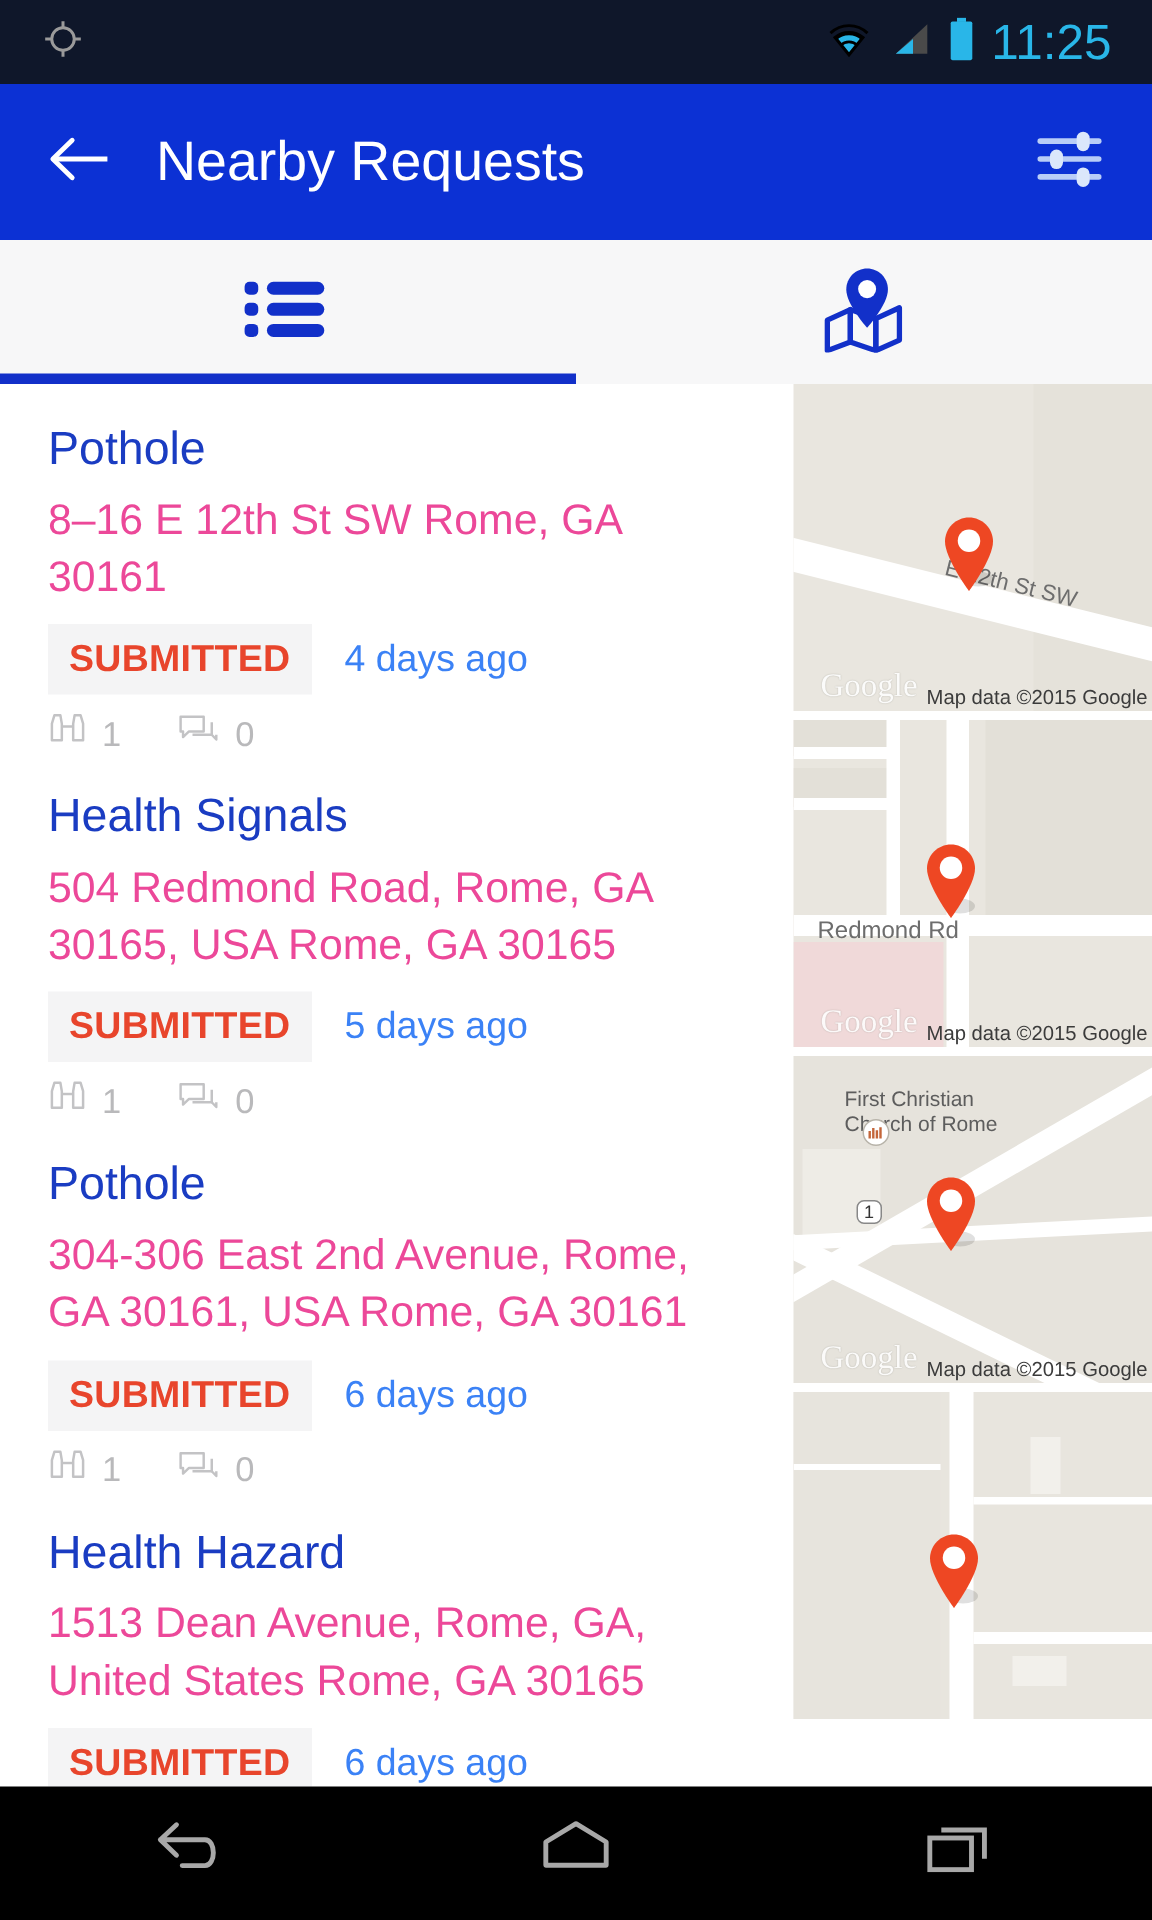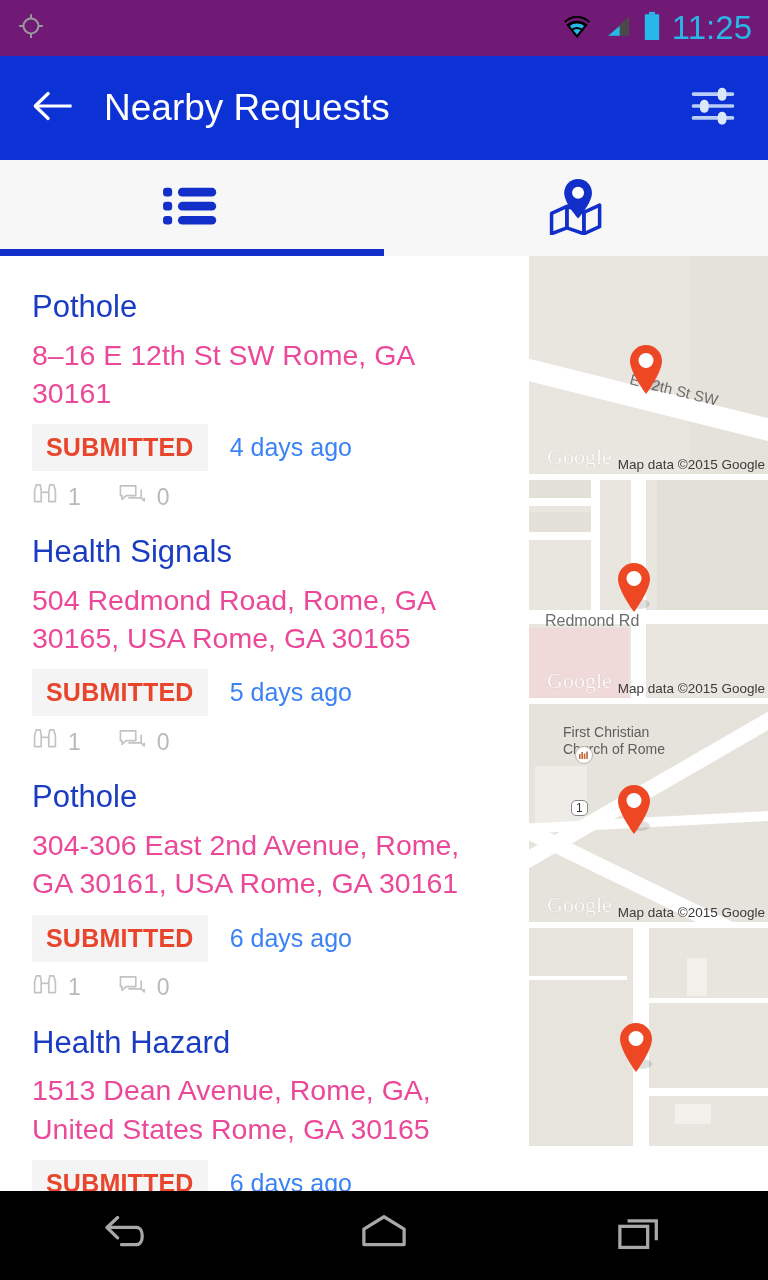--- a/index.html
+++ b/index.html
@@ -7,22 +7,22 @@
     width:768px; height:1280px;
     background:#ffffff;
     font-family:"Liberation Sans", sans-serif;
     overflow:hidden;
   }
   #app { position:relative; width:768px; height:1280px; background:#fff; }
 
   
   .statusbar{
     position:absolute; top:0; left:0; width:768px; height:56px;
-    background:#701a75; display:flex; align-items:center;
-    padding:0 16px;
+    background:#0f172a; display:flex; align-items:center;
+    padding:0 27px;
   }
   .sb-left{ display:flex; align-items:center; }
   .sb-right{ margin-left:auto; display:flex; align-items:center; gap:10px; }
   .sb-time{ color:#29b6e8; font-size:33px; letter-spacing:0px; }
 
   
   .appbar{
     position:absolute; top:56px; left:0; width:768px; height:104px;
     background:#0c31d4; display:flex; align-items:center; padding:0 26px;
   }
@@ -45,21 +45,21 @@
   .tab-indicator{
     position:absolute; left:0; bottom:0; width:384px; height:7px; background:#1230c9;
   }
 
   
   .content{
     position:absolute; top:256px; left:0; width:768px; height:935px;
     background:#fff; overflow:hidden;
   }
   .list-col{
-    position:absolute; top:16px; left:0; width:529px; height:935px;
+    position:absolute; top:8px; left:0; width:529px; height:935px;
     padding:0;
   }
   .req{
     padding:18px 32px 0 32px;
   }
   .req-title{
     color:#1a3cc2; font-size:31px; line-height:1.22; font-weight:400;
   }
   .req-addr{
     color:#ec4899; font-size:28.5px; line-height:1.34; margin-top:10px;

